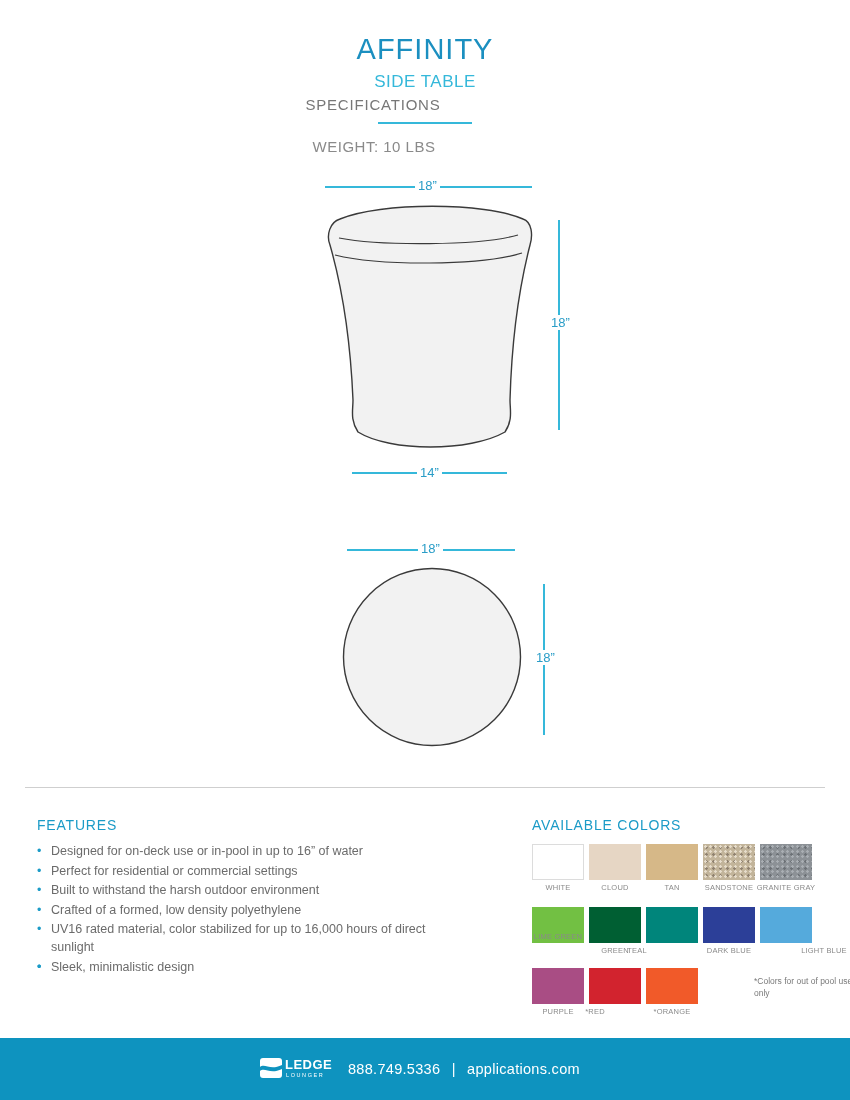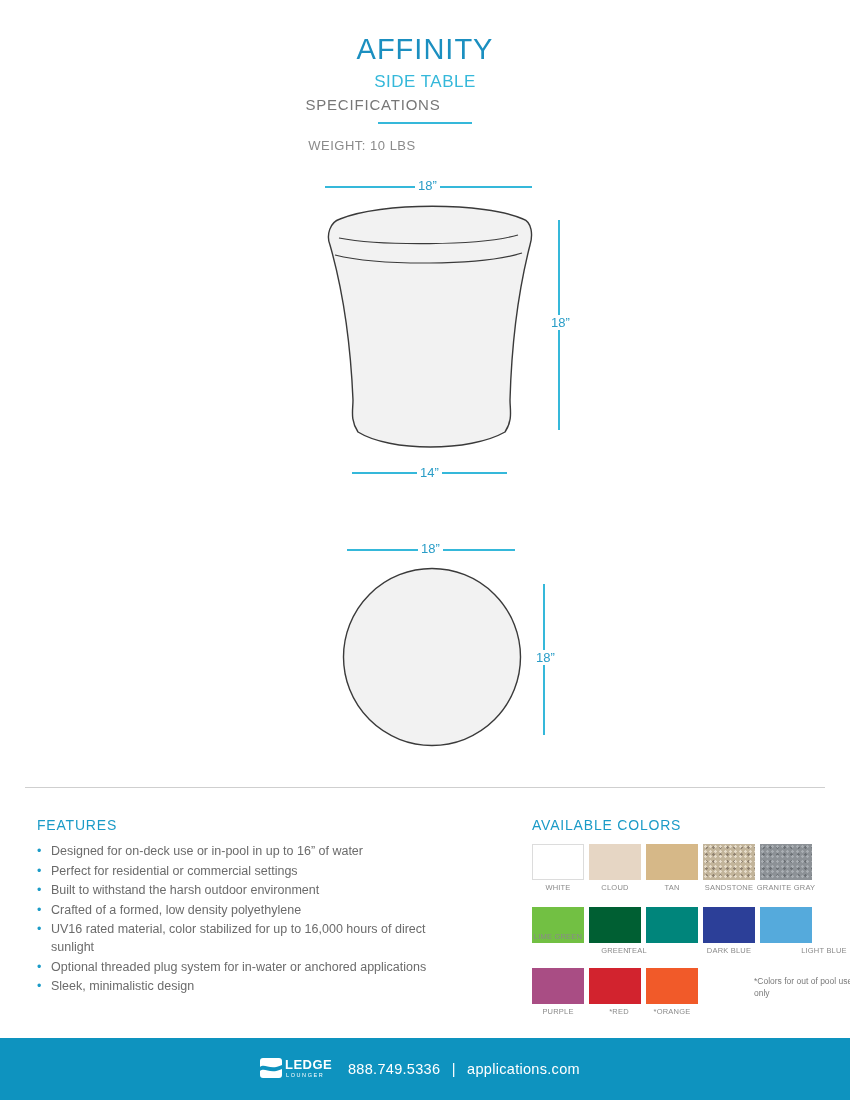--- a/index.html
+++ b/index.html
@@ -2,21 +2,21 @@
 <html><head>
 <meta charset="utf-8">
 <style>
   html, body { margin:0; padding:0; }
   body { width:850px; height:1100px; position:relative; background:#ffffff; font-family:"Liberation Sans", sans-serif; overflow:hidden; }
   .abs { position:absolute; }
   .title { left:0; width:850px; text-align:center; top:33px; font-size:29px; letter-spacing:1px; color:#1b8fc0; }
   .subtitle { left:0; width:850px; text-align:center; top:72px; font-size:17px; letter-spacing:0.5px; color:#35b8da; }
   .spec { left:0; width:746px; text-align:center; top:96px; font-size:15px; letter-spacing:0.8px; color:#777; }
   .title-rule { left:378px; top:122px; width:94px; height:2px; background:#35b8da; }
-  .weight { left:0; width:724px; text-align:center; top:138px; font-size:13px; letter-spacing:0.5px; color:#8a8a8a; }
+  .weight { left:12px; width:724px; text-align:center; top:138px; font-size:15px; letter-spacing:0.5px; color:#8a8a8a; }
 
   .dim-h { height:1.5px; background:#35b8da; }
   .dim-v { width:1.5px; background:#35b8da; }
   .dim-label { font-size:13px; color:#2a9dc7; background:#fff; padding:0 3px; }
 
   .divider { left:25px; top:787px; width:800px; height:1px; background:#cfcfcf; }
 
   .section-h { font-size:14px; letter-spacing:0.8px; color:#1b9bc7; }
   .features-list { left:37px; top:842px; width:400px; margin:0; padding:0; list-style:none; }
   .features-list li { position:relative; padding-left:14px; font-size:12.5px; line-height:18px; color:#6b6b6b; margin-bottom:1.5px; }
@@ -67,21 +67,21 @@
 
 <div class="abs divider"></div>
 
 <div class="abs section-h" style="left:37px; top:817px;">FEATURES</div>
 <ul class="abs features-list">
   <li><span class="bullet">•</span><span>Designed for on-deck use or in-pool in up to 16” of water</span></li>
   <li><span class="bullet">•</span><span>Perfect for residential or commercial settings</span></li>
   <li><span class="bullet">•</span><span>Built to withstand the harsh outdoor environment</span></li>
   <li><span class="bullet">•</span><span>Crafted of a formed, low density polyethylene</span></li>
   <li><span class="bullet">•</span><span>UV16 rated material, color stabilized for up to 16,000 hours of direct sunlight</span></li>
-  <li><span class="bullet">•</span><span>Optional threaded plug system for in-water or anchored applications</span></li>
+  <li><span class="bullet">•</span></li>
   <li><span class="bullet">•</span><span>Sleek, minimalistic design</span></li>
 </ul>
 
 <div class="abs section-h" style="left:532px; top:817px;">AVAILABLE COLORS</div>
 <div id="swatches">
     <div class="swatch" style="left: 532px; top: 844px; background: rgb(255, 255, 255); border: 1px solid rgb(220, 220, 220);"></div>
     <div class="swatch-label" style="left: 527px; top: 883px;">WHITE</div>
     <div class="swatch" style="left: 589px; top: 844px; background: rgb(230, 214, 196);"></div>
     <div class="swatch-label" style="left: 584px; top: 883px;">CLOUD</div>
     <div class="swatch" style="left: 646px; top: 844px; background: rgb(214, 184, 136);"></div>
@@ -96,21 +96,21 @@
     <div class="swatch-label" style="left: 584px; top: 946px;">GREEN</div>
     <div class="swatch" style="left: 646px; top: 907px; background: rgb(0, 133, 123);"></div>
     <div class="swatch-label" style="left: 606px; top: 946px;">TEAL</div>
     <div class="swatch" style="left: 703px; top: 907px; background: rgb(44, 63, 152);"></div>
     <div class="swatch-label" style="left: 698px; top: 946px;">DARK BLUE</div>
     <div class="swatch" style="left: 760px; top: 907px; background: rgb(85, 170, 220);"></div>
     <div class="swatch-label" style="left: 793px; top: 946px;">LIGHT BLUE</div>
     <div class="swatch" style="left: 532px; top: 968px; background: rgb(169, 77, 132);"></div>
     <div class="swatch-label" style="left: 527px; top: 1007px;">PURPLE</div>
     <div class="swatch" style="left: 589px; top: 968px; background: rgb(210, 35, 46);"></div>
-    <div class="swatch-label" style="left: 588px; top: 1007px;">*RED</div>
+    <div class="swatch-label" style="left: 564px; top: 1007px;">*RED</div>
     <div class="swatch" style="left: 646px; top: 968px; background: rgb(241, 90, 41);"></div>
     <div class="swatch-label" style="left: 641px; top: 1007px;">*ORANGE</div>
   </div>
 <div class="abs note" style="left:709px; top:975px; width:105px;margin-left:45px;">*Colors for out of pool use only</div>
 
 <div class="abs footer">
   <svg class="abs" style="left:260px; top:20px;" width="22" height="20" viewBox="0 0 22 20">
     <rect x="0" y="0" width="22" height="20" rx="3" fill="#ffffff"></rect>
     <path d="M 0 9 C 5 5, 10 13, 22 7 L 22 11 C 10 17, 5 9, 0 13 Z" fill="#0e93bf"></path>
   </svg>

